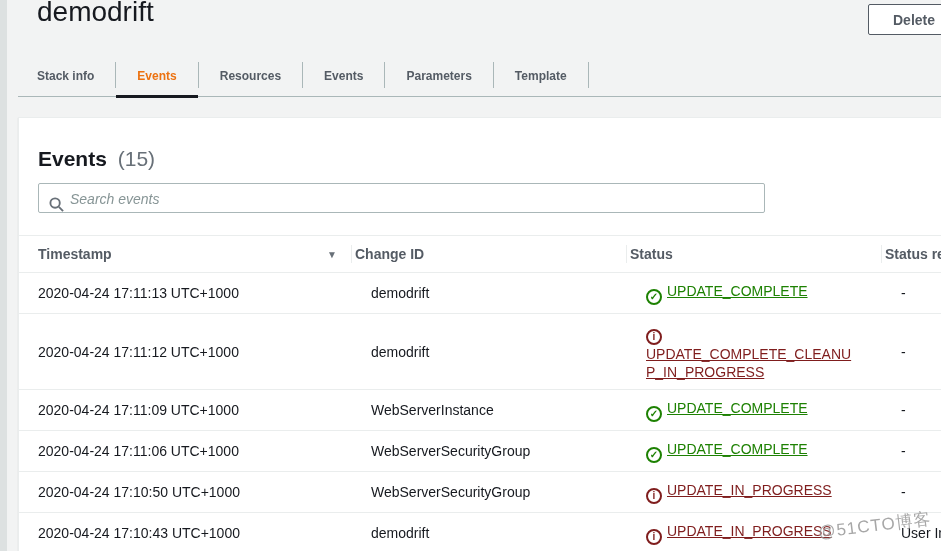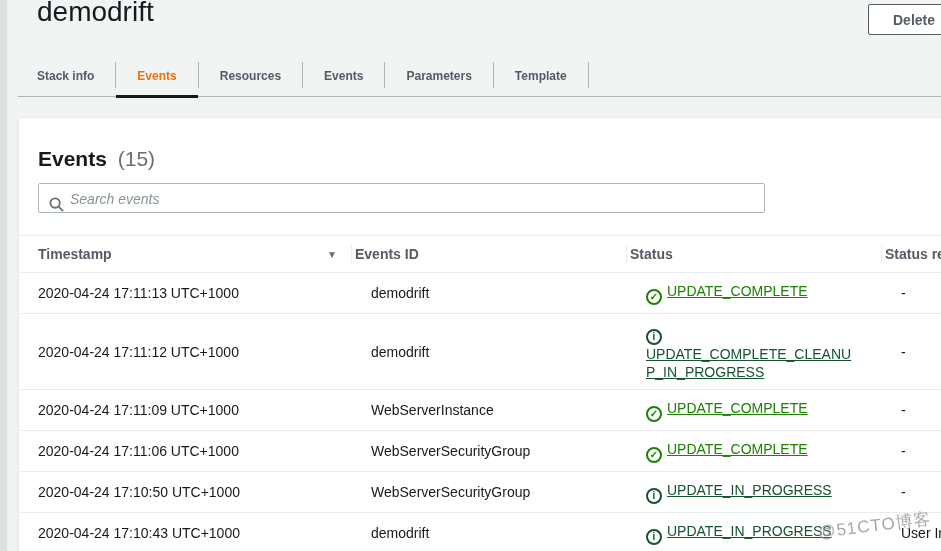--- a/index.html
+++ b/index.html
@@ -99,21 +99,21 @@
   .th.clip { overflow:visible; }
   .sort-arrow { font-size:10px; color:#687078; margin-left:8px; }
   .td {
     padding:8px 18px 8px 20px;
     font-size:14px; line-height:18px; color:#16191f;
   }
   .td:first-child { padding-left:19px; }
   .td.status { overflow-wrap:break-word; padding-right:26px;text-decoration:underline; }
   .td.reason { white-space:nowrap; overflow:visible; }
   .status.success { color:#1d8102; }
-  .status.info { color:#14532d; }
+  .status.info { color:#7f1d1d; }
   .sicon {
     display:inline-flex; width:16px; height:16px; border-radius:50%;
     border:2px solid currentColor;
     align-items:center; justify-content:center;
     font-size:10px; font-weight:bold; line-height:1;
     vertical-align:-4px; margin-right:5px;
   }
   .status.success .sicon::before { content:"\2713"; }
   .status.info .sicon::before { content:"i"; }
   
@@ -165,21 +165,21 @@
     <input class="search-input" type="text" placeholder="Search events" style="">
   </div>
 
   <div class="table">
     <div class="thead">
       <div class="th">
         <span>Timestamp</span>
         <span class="sort-arrow">▼</span>
       </div>
       <div class="th">
-        <span>Events ID</span>
+        <span>Change ID</span>
       </div>
       <div class="th">
         <span>Status</span>
       </div>
       <div class="th clip">
         <span>Status reason</span>
       </div>
     </div>
 
     <div class="tr">

